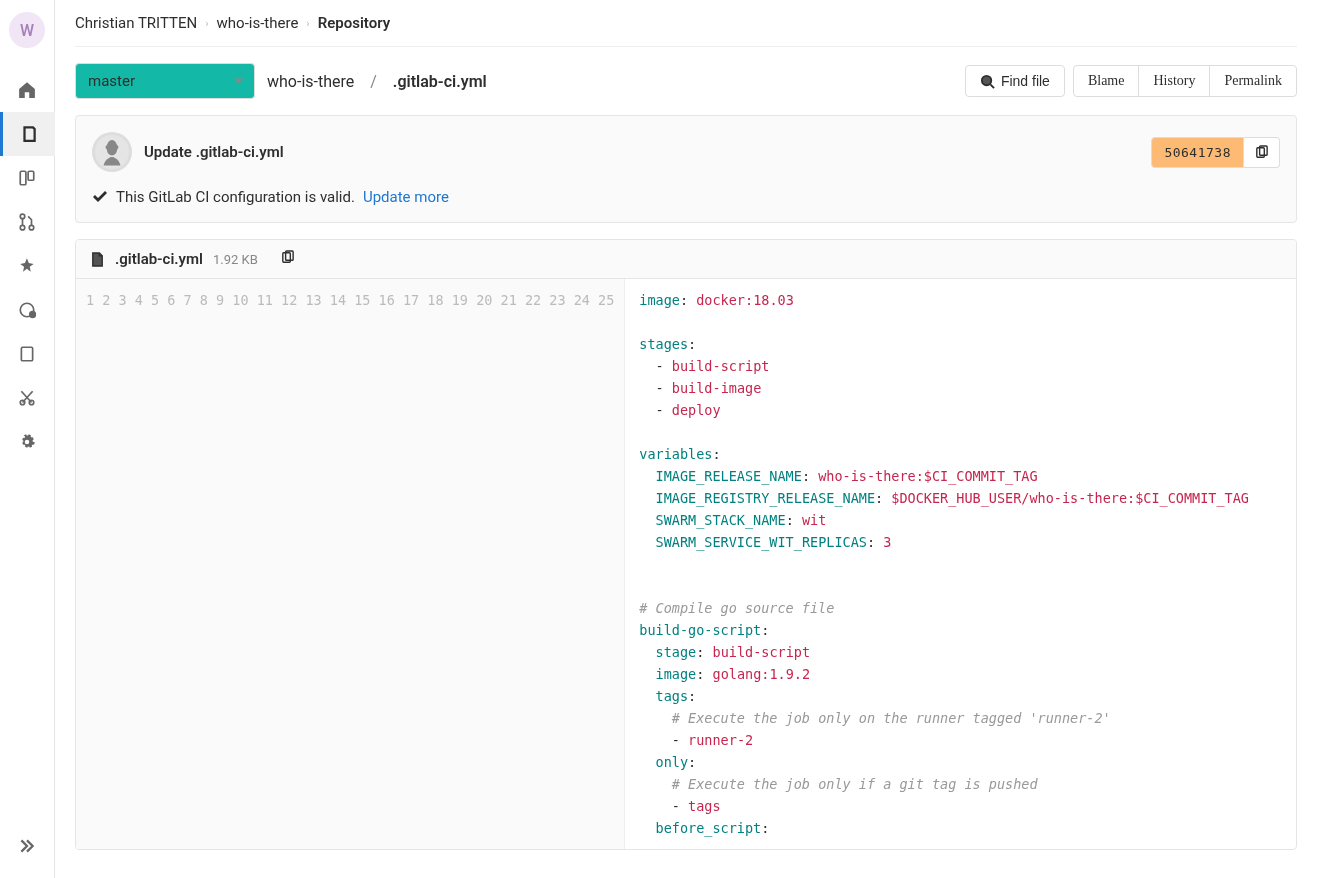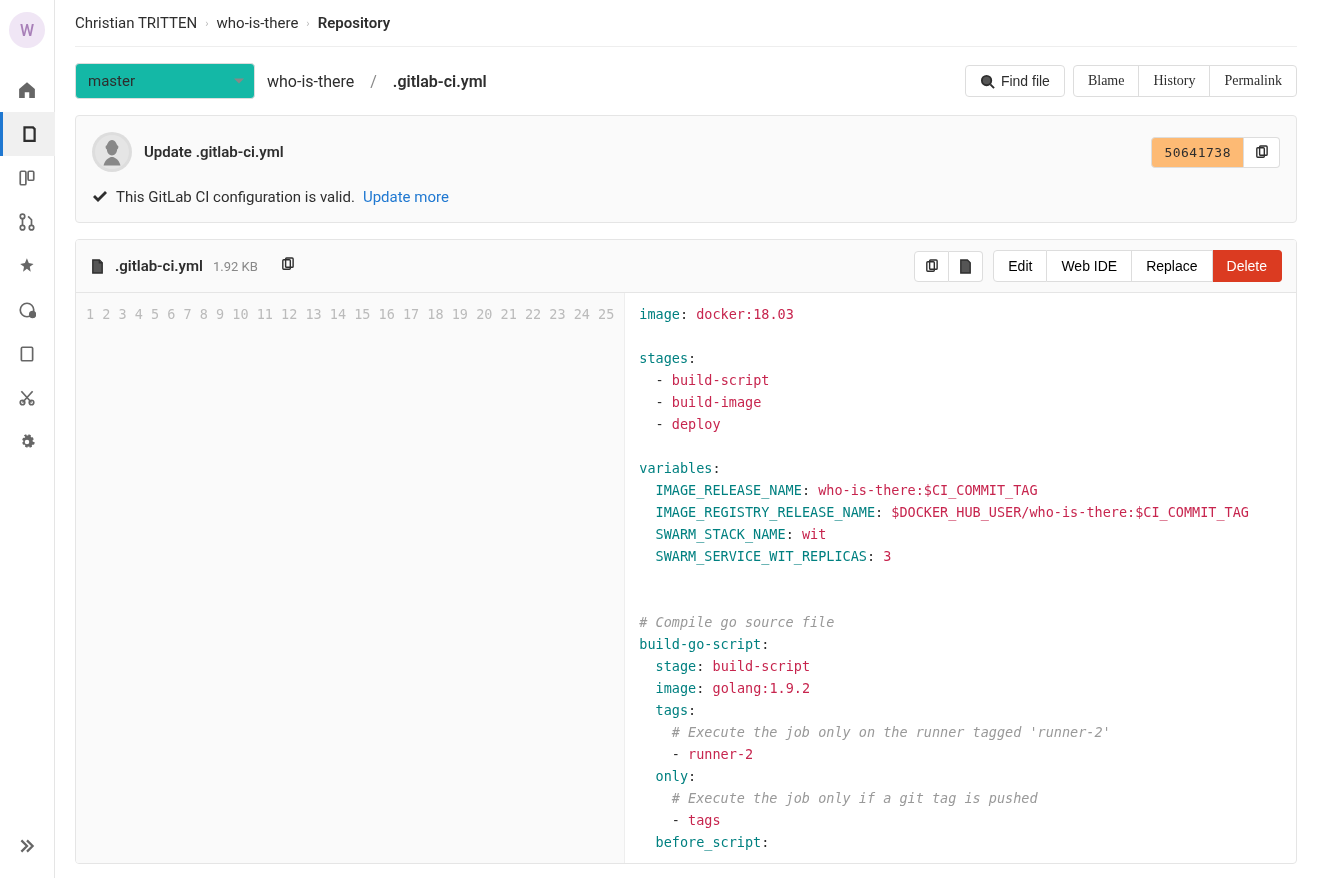--- a/index.html
+++ b/index.html
@@ -194,39 +194,20 @@
             <path d="M10 1v3h3"></path>
           </svg>
         <span class="fname">.gitlab-ci.yml</span>
         <span class="fsize">1.92 KB</span>
         <div style="margin-left:12px;">
           <svg class="svgicon" viewBox="0 0 16 16" fill="currentColor">
               <rect x="3" y="3" width="8" height="10" rx="1" fill="none" stroke="currentColor" stroke-width="1.5"></rect>
               <rect x="6" y="1" width="8" height="10" rx="1" fill="none" stroke="currentColor" stroke-width="1.5"></rect>
             </svg>
         </div>
-        <div class="file-actions">
-          <div class="icon-btn">
-            <svg class="svgicon" viewBox="0 0 16 16" fill="currentColor">
-                <rect x="3" y="3" width="8" height="10" rx="1" fill="none" stroke="currentColor" stroke-width="1.5"></rect>
-                <rect x="6" y="1" width="8" height="10" rx="1" fill="none" stroke="currentColor" stroke-width="1.5"></rect>
-              </svg>
-          </div>
-          <div class="icon-btn" style="border-radius:0 4px 4px 0;">
-            <svg class="svgicon" viewBox="0 0 16 16" fill="none" stroke="currentColor" stroke-width="1.5">
-                <path d="M3 1h7l3 3v11H3z"></path>
-              </svg>
-          </div>
-          <div class="action-group">
-            <button class="action-btn">Edit</button>
-            <button class="action-btn">Web IDE</button>
-            <button class="action-btn">Replace</button>
-            <button class="action-btn danger">Delete</button>
-          </div>
-        </div>
       </div>
       <div class="code-view">
         <div class="line-numbers" id="line-numbers">1
 2
 3
 4
 5
 6
 7
 8

